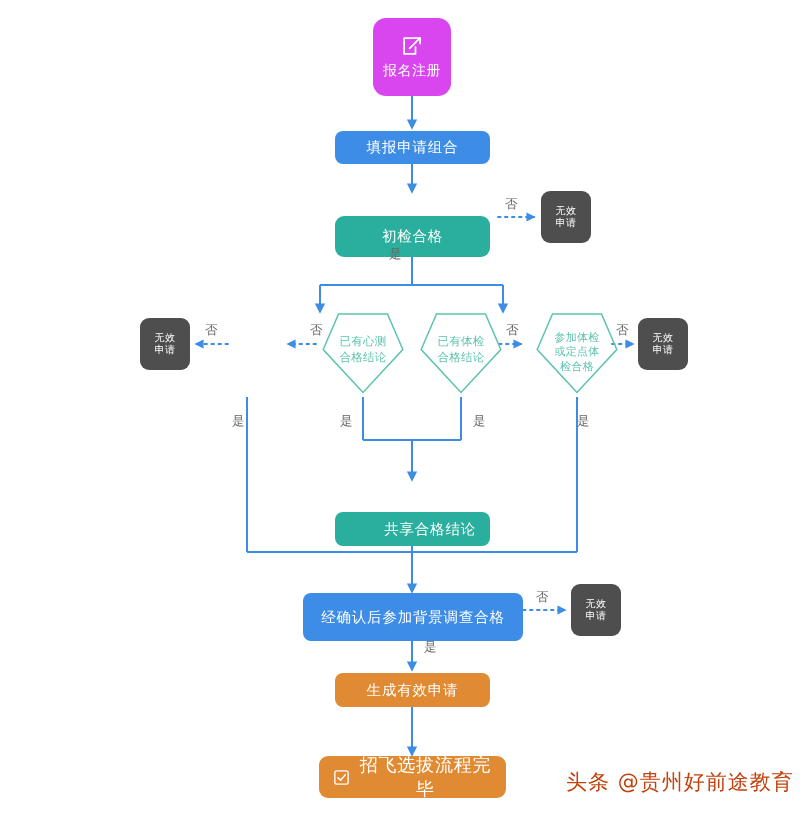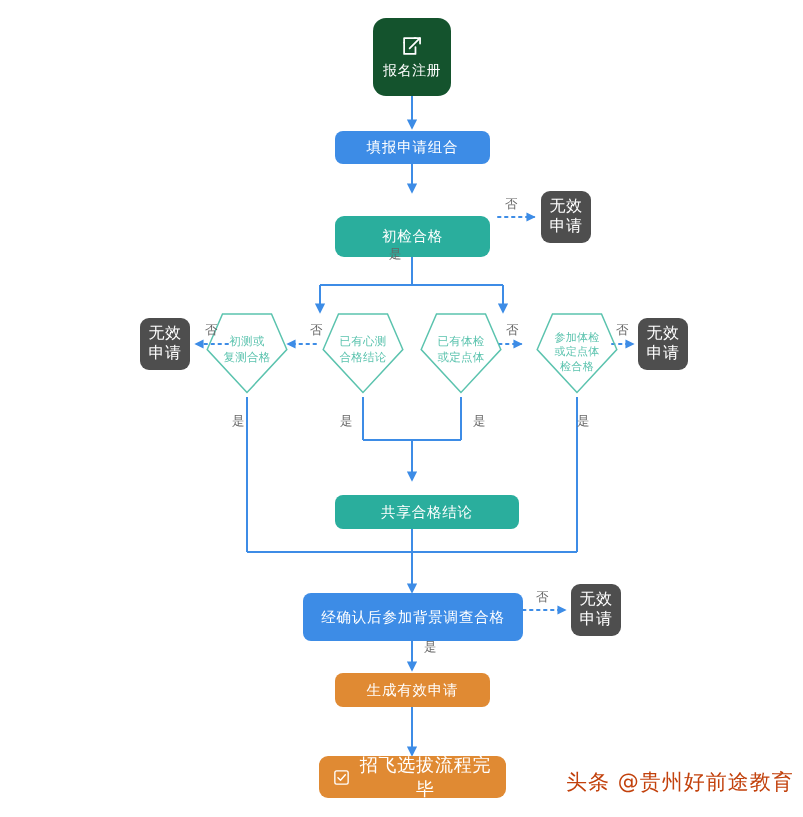--- a/index.html
+++ b/index.html
@@ -32,21 +32,21 @@
     justify-content: center;
     text-align: center;
     color: #ffffff;
     z-index: 3;
   }
   
   .node-start {
     width: 78px;
     height: 78px;
     border-radius: 13px;
-    background: #14532d;
+    background: #d946ef;
     flex-direction: column;
     gap: 2px;
     font-size: 14px;
     letter-spacing: 0.5px;
   }
   .node-start .glyph {
     width: 22px;
     height: 22px;
     margin-bottom: 3px;
   }
@@ -64,23 +64,22 @@
   .bar.tall   { height: 42px; border-radius: 9px; font-size: 18px; }
 
   
   .chip-gray {
     width: 50px;
     height: 52px;
     border-radius: 9px;
     background: #4e4e4e;
     flex-direction: column;
     line-height: 1.25;
-    font-size: 16px;
+    font-size: 10px;
     letter-spacing: 0.5px;
-    font-family: Liberation Mono, monospace;
   }
 
   
   .pent {
     width: 86px;
     height: 82px;
     background: transparent;
     flex-direction: column;
     justify-content: center;
     color: #5bc3ae;
@@ -203,54 +202,47 @@
   <div class="node chip-gray" style="left:140px; top:318px;">
     <span>无效</span>
     <span>申请</span>
   </div>
 
   <div class="node chip-gray" style="left:638px; top:318px;">
     <span>无效</span>
     <span>申请</span>
   </div>
 
-  <div class="node pent" style="left:204px; top:312px;">
-    <svg class="pent-shape" viewBox="0 0 86 82">
-      <polygon points="43,80.5 3.2,37.5 18.5,2 67.5,2 82.8,37.5" fill="none" stroke="#5bc3ae" stroke-width="1.5"></polygon>
-    </svg>
-    <span class="pent-label">初测或
-复测合格</span>
-  </div>
 
   <div class="node pent" style="left:320px; top:312px;font-family:Liberation Mono, monospace;">
     <svg class="pent-shape" viewBox="0 0 86 82">
       <polygon points="43,80.5 3.2,37.5 18.5,2 67.5,2 82.8,37.5" fill="none" stroke="#5bc3ae" stroke-width="1.5"></polygon>
     </svg>
     <span class="pent-label">已有心测
 合格结论</span>
   </div>
 
   <div class="node pent" style="left:418px; top:312px;">
     <svg class="pent-shape" viewBox="0 0 86 82">
       <polygon points="43,80.5 3.2,37.5 18.5,2 67.5,2 82.8,37.5" fill="none" stroke="#5bc3ae" stroke-width="1.5"></polygon>
     </svg>
     <span class="pent-label">已有体检
-或定点体</span>
+合格结论</span>
   </div>
 
   <div class="node pent" style="left:534px; top:312px;">
     <svg class="pent-shape" viewBox="0 0 86 82">
       <polygon points="43,80.5 3.2,37.5 18.5,2 67.5,2 82.8,37.5" fill="none" stroke="#5bc3ae" stroke-width="1.5"></polygon>
     </svg>
     <span class="pent-label" style="margin-top:-3px; font-size:11px;">参加体检
 或定点体
 检合格</span>
   </div>
 
-  <div class="node bar teal" style="left:335px; top:495px; width:184px; height:34px;">
+  <div class="node bar teal" style="left:335px; top:512px; width:155px; height:34px;justify-content:flex-end;">
     <span>共享合格结论</span>
   </div>
 
   <div class="node bar blue" style="left:303px; top:593px; width:220px; height:48px;">
     <span>经确认后参加背景调查合格</span>
   </div>
 
   <div class="node chip-gray" style="left:571px; top:584px;">
     <span>无效</span>
     <span>申请</span>

